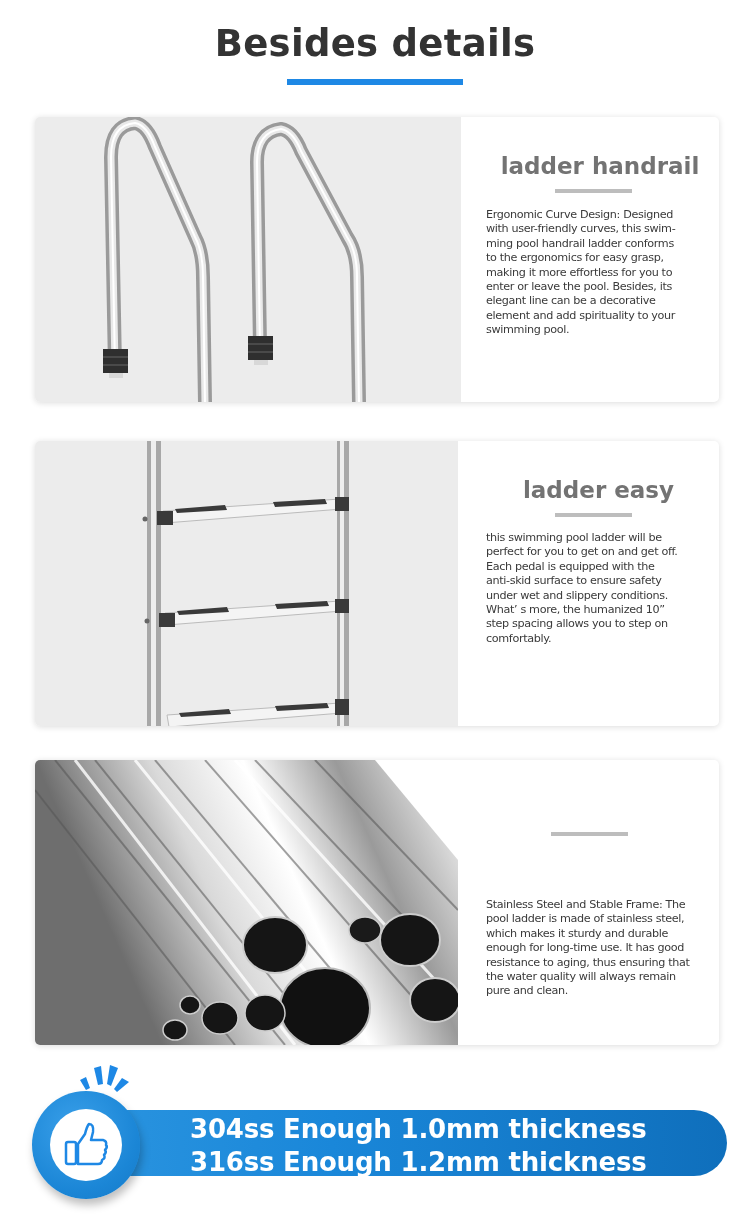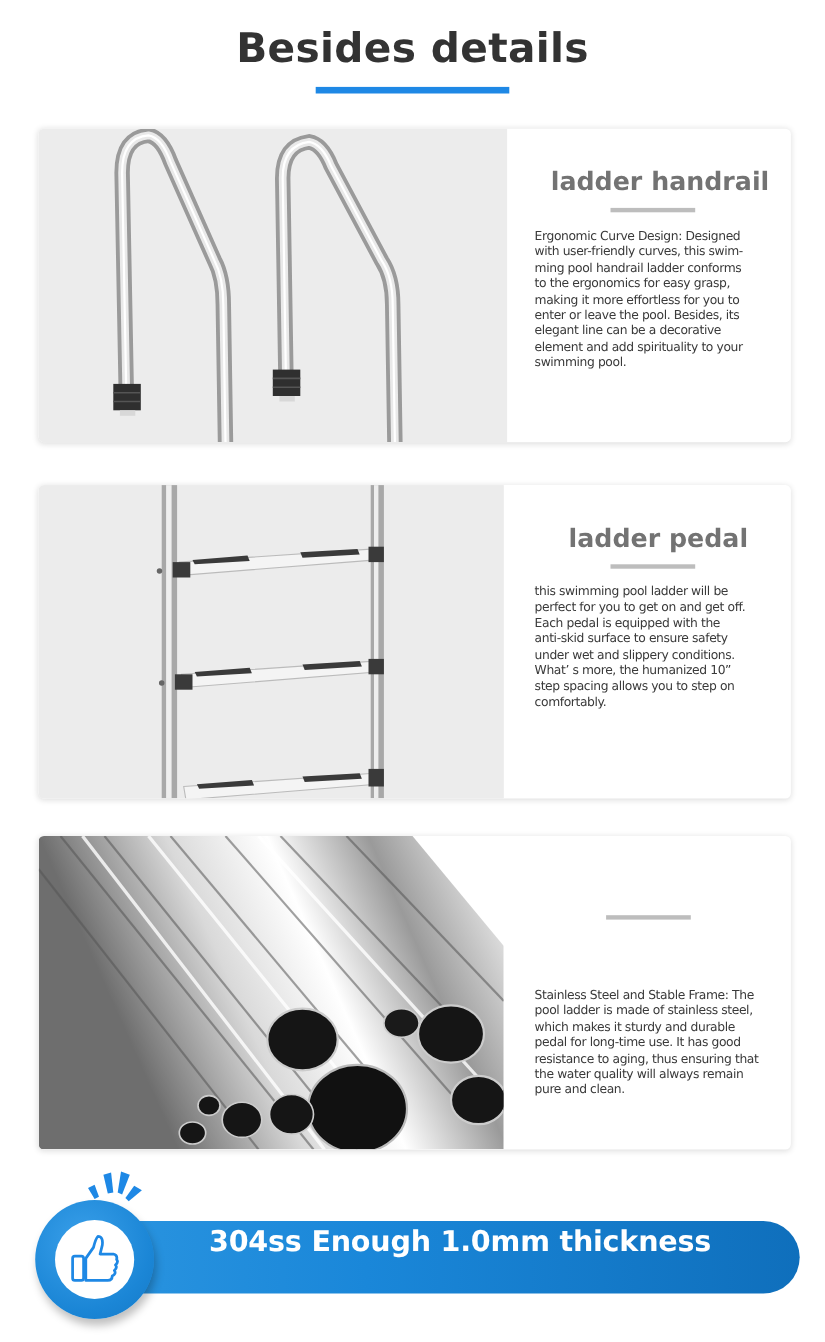--- a/index.html
+++ b/index.html
@@ -135,21 +135,21 @@
 
       <g>
         <polygon points="132,274 305,262 307,272 134,286" fill="#f4f4f4" stroke="#bbb" stroke-width="1"></polygon>
         <polygon points="144,272 194,268 196,273 146,276" fill="#3a3a3a"></polygon>
         <polygon points="240,265 292,262 294,267 242,270" fill="#3a3a3a"></polygon>
         <rect x="300" y="258" width="14" height="16" fill="#3a3a3a"></rect>
       </g>
     </svg>
   </div>
   <div class="card-text" style="left:423px; width:261px;">
-    <div class="card-heading" style="top:36px; left:10px;">ladder pedal</div>
+    <div class="card-heading" style="top:36px; left:10px;">ladder easy</div>
     <div class="card-heading-line" style="left:97px; top:72px;"></div>
     <div class="card-body" style="left:28px; top:90px; width:230px;">
       <div>this swimming pool ladder will be</div>
       <div>perfect for you to get on and get off.</div>
       <div>Each pedal is equipped with the</div>
       <div>anti-skid surface to ensure safety</div>
       <div>under wet and slippery conditions.</div>
       <div>What’ s more, the humanized 10”</div>
       <div>step spacing allows you to step on</div>
       <div>comfortably.</div>
@@ -195,30 +195,31 @@
       <ellipse cx="140" cy="270" rx="12" ry="10" fill="#151515" stroke="#ccc" stroke-width="1.5"></ellipse>
       <ellipse cx="155" cy="245" rx="10" ry="9" fill="#151515" stroke="#ccc" stroke-width="1.5"></ellipse>
     </svg>
   </div>
   <div class="card-text" style="left:423px; width:261px;">
     <div class="card-heading-line" style="left:93px; top:72px;"></div>
     <div class="card-body" style="left:28px; top:90px; width:232px;margin-top:48px;">
       <div>Stainless Steel and Stable Frame: The</div>
       <div>pool ladder is made of stainless steel,</div>
       <div>which makes it sturdy and durable</div>
-      <div>pedal for long-time use. It has good</div>
+      <div>enough for long-time use. It has good</div>
       <div>resistance to aging, thus ensuring that</div>
       <div>the water quality will always remain</div>
       <div>pure and clean.</div>
     </div>
   </div>
 </div>
 
 <div class="banner">
   <div class="banner-line" style="top:4px;">304ss Enough 1.0mm thickness</div>
+  <div class="banner-line" style="top:37px;">316ss Enough 1.2mm thickness</div>
 </div>
 
 <svg class="sparks" viewBox="0 0 60 40">
   <polygon points="4,20 10,17 14,28 10,30" fill="#1e88e5"></polygon>
   <polygon points="18,8 25,6 27,24 22,25" fill="#1e88e5"></polygon>
   <polygon points="34,5 42,8 35,26 31,24" fill="#1e88e5"></polygon>
   <polygon points="46,18 53,22 41,32 38,29" fill="#1e88e5"></polygon>
 </svg>
 
 <div class="badge-outer">

